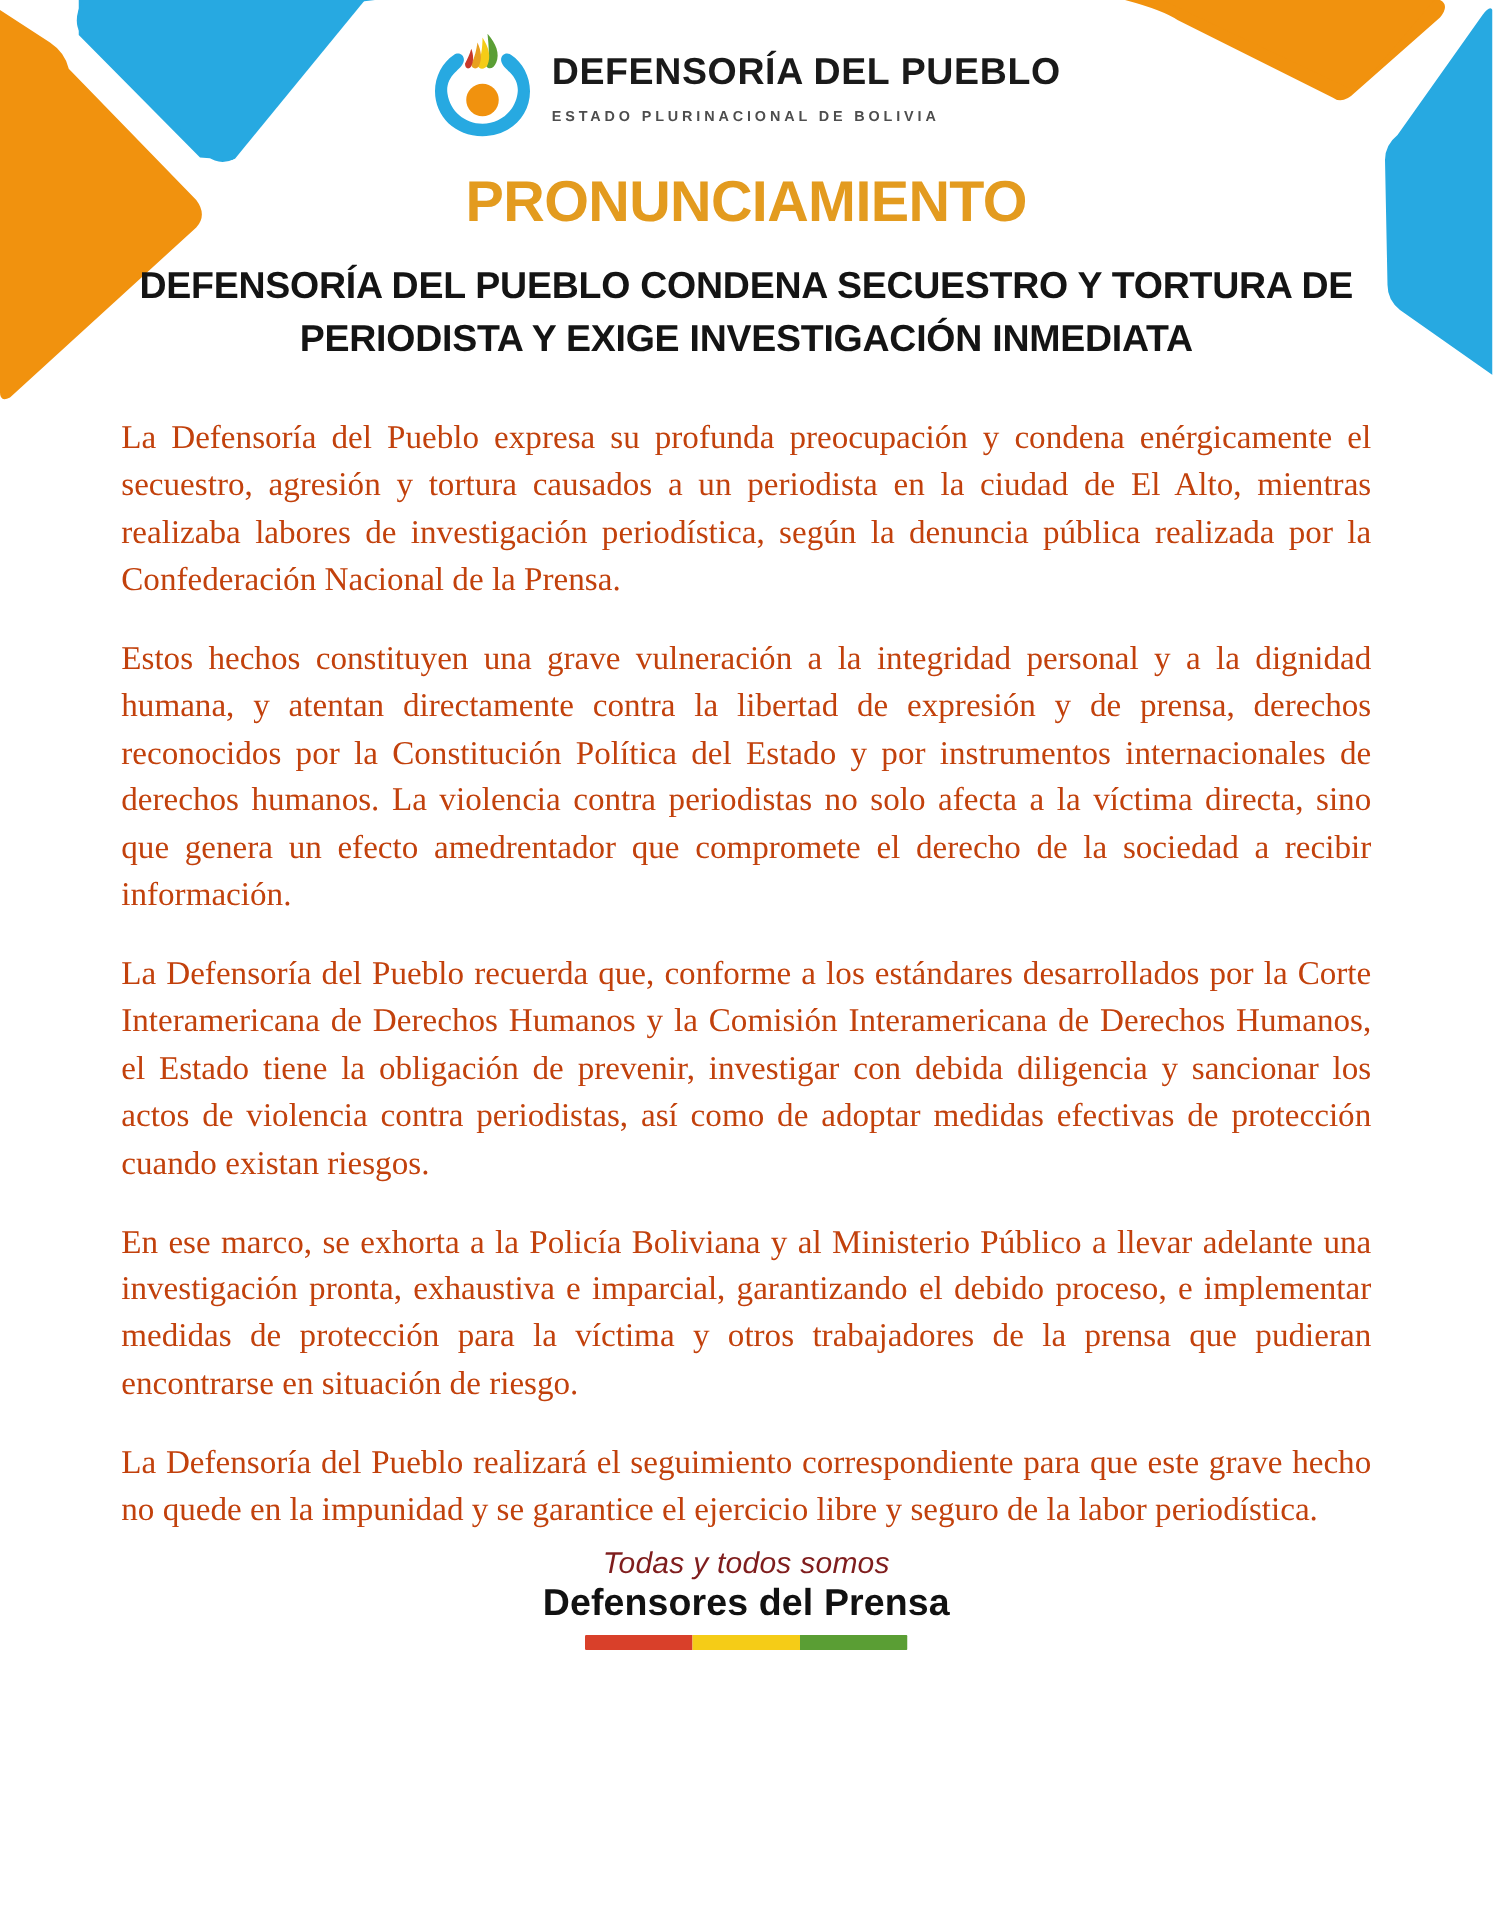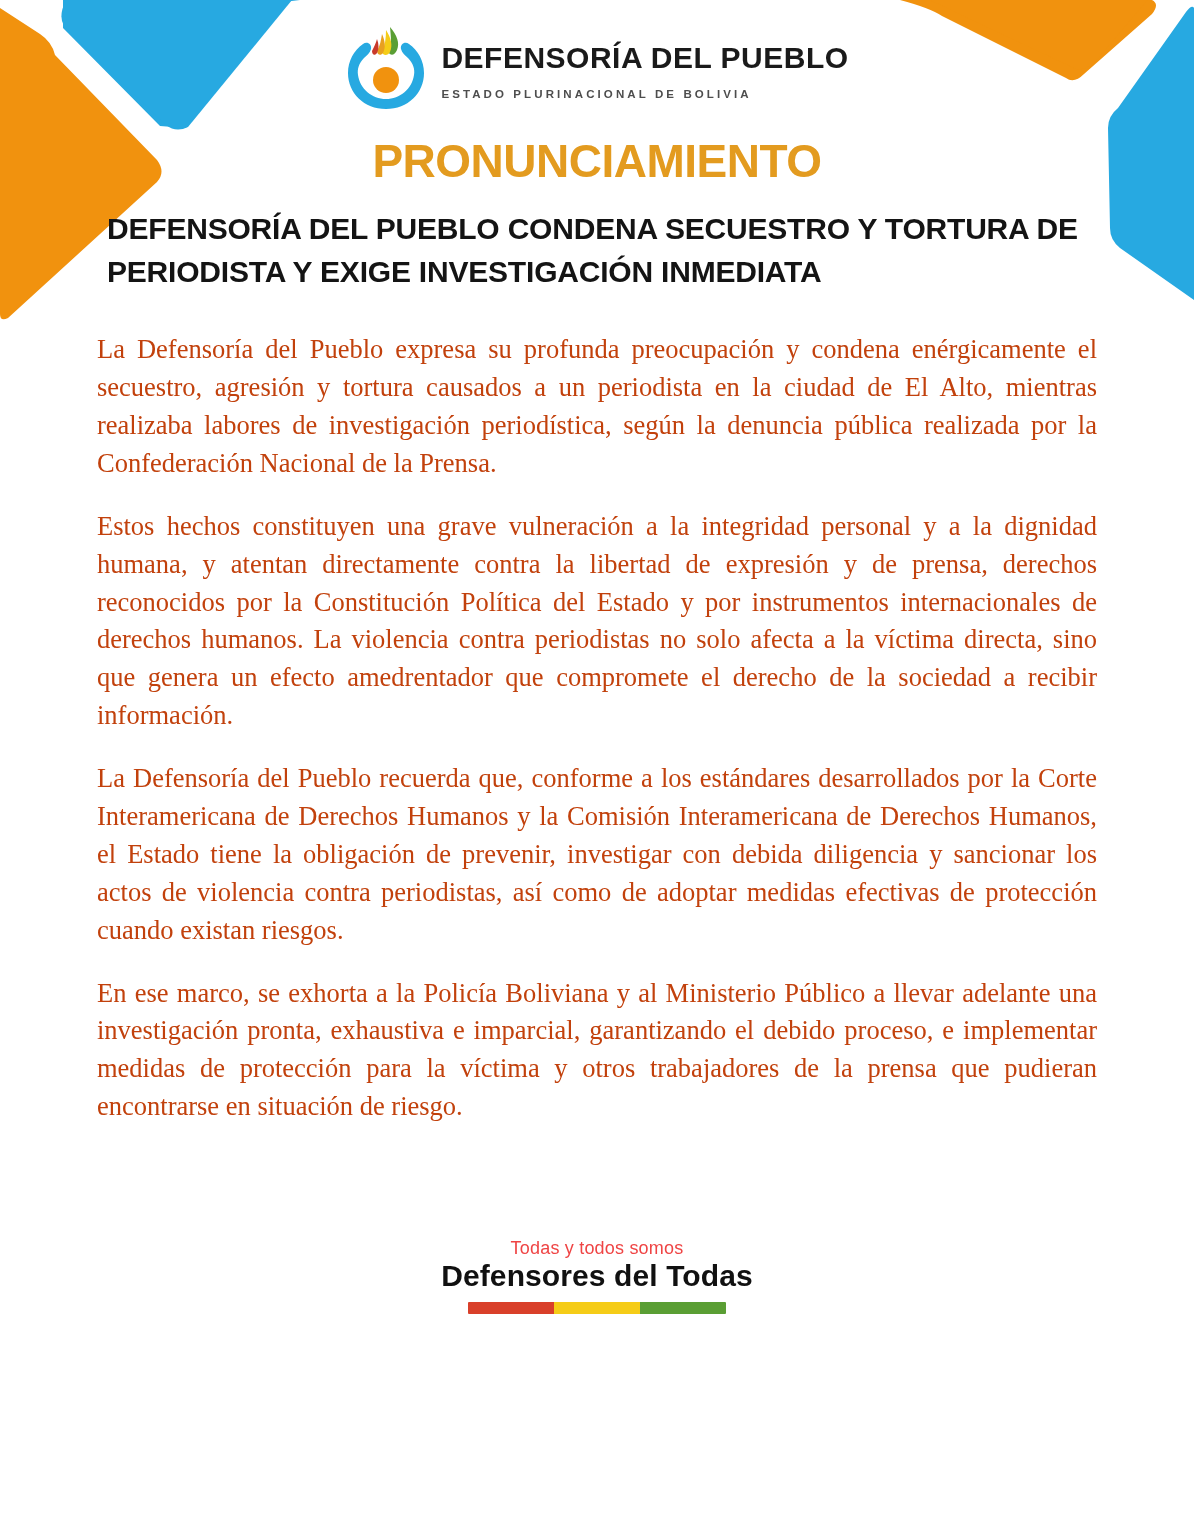--- a/index.html
+++ b/index.html
@@ -78,20 +78,21 @@
     font-size: 46px;
     letter-spacing: -0.5px;
     color: #E39B1F;
     margin-top: 28px;
     line-height: 1;
   }
 
   .subtitle {
     position: relative;
     z-index: 2;
+    text-align: center;
     font-family: "Liberation Sans", sans-serif;
     font-weight: bold;
     font-size: 30px;
     color: #141414;
     line-height: 1.42;
     margin: 24px auto 0 auto;
     width: 980px;
     letter-spacing: -0.2px;
   }
 
@@ -128,24 +129,25 @@
     z-index: 2;
     left: 0;
     right: 0;
     top: 1238px;
     display: flex;
     flex-direction: column;
     align-items: center;
   }
   .footer-line1 {
     font-family: "Liberation Sans", sans-serif;
-    font-size: 18px;
-    color: #ef4444;
+    font-size: 24px;
+    color: #7f1d1d;
     letter-spacing: 0.2px;
     line-height: 1.12;
+    font-style: italic;
   }
   .footer-line2 {
     font-family: "Liberation Sans", sans-serif;
     font-weight: bold;
     font-size: 30px;
     color: #111111;
     letter-spacing: 0.1px;
     line-height: 1.12;
     margin-top: 1px;
   }
@@ -207,23 +209,24 @@
 
 <div class="pronunciamiento">PRONUNCIAMIENTO</div>
 
 <div class="subtitle">DEFENSORÍA DEL PUEBLO CONDENA SECUESTRO Y TORTURA DE PERIODISTA Y EXIGE INVESTIGACIÓN INMEDIATA</div>
 
 <div class="body-wrap">
   <p class="para">La Defensoría del Pueblo expresa su profunda preocupación y condena enérgicamente el secuestro, agresión y tortura causados a un periodista en la ciudad de El Alto, mientras realizaba labores de investigación periodística, según la denuncia pública realizada por la Confederación Nacional de la Prensa.</p>
   <p class="para">Estos hechos constituyen una grave vulneración a la integridad personal y a la dignidad humana, y atentan directamente contra la libertad de expresión y de prensa, derechos reconocidos por la Constitución Política del Estado y por instrumentos internacionales de derechos humanos. La violencia contra periodistas no solo afecta a la víctima directa, sino que genera un efecto amedrentador que compromete el derecho de la sociedad a recibir información.</p>
   <p class="para">La Defensoría del Pueblo recuerda que, conforme a los estándares desarrollados por la Corte Interamericana de Derechos Humanos y la Comisión Interamericana de Derechos Humanos, el Estado tiene la obligación de prevenir, investigar con debida diligencia y sancionar los actos de violencia contra periodistas, así como de adoptar medidas efectivas de protección cuando existan riesgos.</p>
   <p class="para">En ese marco, se exhorta a la Policía Boliviana y al Ministerio Público a llevar adelante una investigación pronta, exhaustiva e imparcial, garantizando el debido proceso, e implementar medidas de protección para la víctima y otros trabajadores de la prensa que pudieran encontrarse en situación de riesgo.</p>
+  <p class="para">La Defensoría del Pueblo realizará el seguimiento correspondiente para que este grave hecho no quede en la impunidad y se garantice el ejercicio libre y seguro de la labor periodística.</p>
 </div>
 
 <div class="footer">
   <div class="footer-line1">Todas y todos somos</div>
-  <div class="footer-line2">Defensores del Todas</div>
+  <div class="footer-line2">Defensores del Prensa</div>
   <div class="tricolor">
     <span style="background:#D9402A"></span>
     <span style="background:#F5CC17"></span>
     <span style="background:#5A9E34"></span>
   </div>
 </div>
 
 </body></html>

